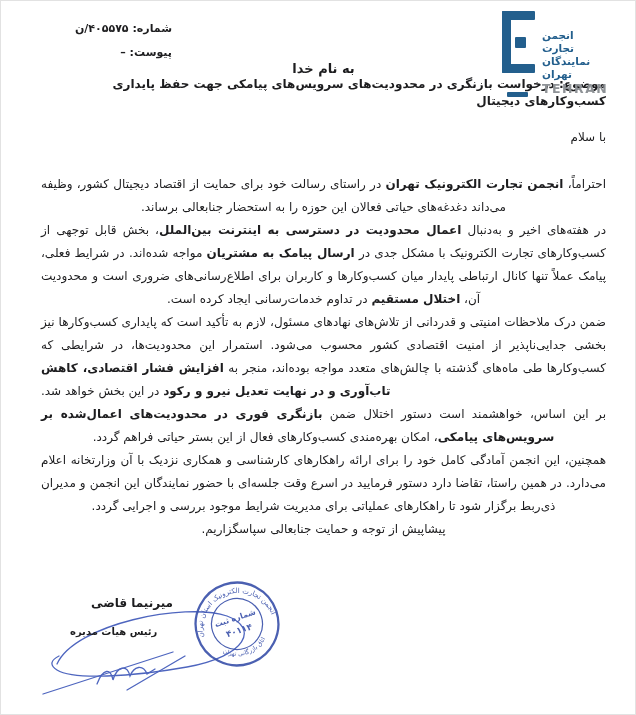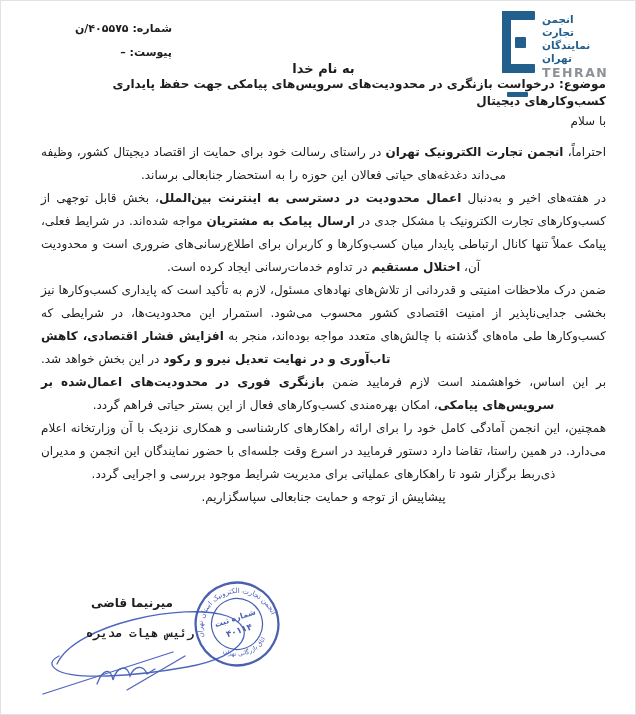--- a/index.html
+++ b/index.html
@@ -20,38 +20,38 @@
   
   .meta{
     position:absolute;top:16px;left:55px;width:116px;
     direction:rtl;text-align:right;font-size:11px;font-weight:bold;line-height:24px;
   }
   .meta-row{white-space:nowrap;text-align:right;}
   
   .logo{position:absolute;top:10px;right:39px;width:94px;height:92px;}
   .logo-mark{position:absolute;left:0;top:0;}
   .logo-mark rect{fill:var(--logo-blue);}
-  .logo-text{position:absolute;left:40px;top:2px;width:54px;}
+  .logo-text{position:absolute;left:40px;top:18px;width:54px;}
   .logo-fa{direction:rtl;text-align:left;color:var(--logo-blue);font-size:10.5px;font-weight:bold;line-height:13px;}
   .logo-en{color:var(--logo-gray);font-size:12.5px;font-weight:bold;letter-spacing:1.5px;}
   
   .bismillah{margin-top:60px;text-align:center;font-weight:bold;font-size:13px;direction:rtl;}
   .subject{direction:rtl;font-weight:bold;font-size:12px;line-height:17px;}
-  .greeting{direction:rtl;text-align:right;font-size:12px;line-height:23px;}
-  .body-paragraphs{margin-top:8px;}
+  .greeting{margin-top:16px;direction:rtl;text-align:right;font-size:12px;line-height:23px;}
+  .body-paragraphs{margin-top:24px;}
   p.body-p{
     margin:0;direction:rtl;text-align:justify;text-align-last:center;
     font-size:12px;line-height:23px;
   }
   p.body-p.last-left{text-align-last:left;}
   p.body-p .b{font-weight:bold;}
   
   .signature-block{position:absolute;left:28px;top:585px;width:260px;height:125px;}
   .sig-name{position:absolute;left:62px;top:10px;font-size:12px;font-weight:bold;direction:rtl;white-space:nowrap;}
-  .sig-title{position:absolute;left:57px;top:40px;font-size:12px;font-weight:bold;direction:rtl;white-space:nowrap;font-family:Liberation Mono, monospace;}
+  .sig-title{position:absolute;left:41px;top:40px;font-size:10px;font-weight:bold;direction:rtl;white-space:nowrap;}
   .sig-ink{position:absolute;left:6px;top:8px;opacity:.9;}
   .sig-ink path, .sig-ink ellipse{stroke:var(--ink-blue);fill:none;stroke-width:1.3;stroke-linecap:round;}
   .stamp{position:absolute;left:164px;top:-6px;transform:rotate(-18deg);opacity:.92;}
   .stamp circle{stroke:var(--stamp-blue);fill:none;}
   .stamp text{fill:var(--stamp-blue);font-family:"DejaVu Sans",sans-serif;}
 </style>
 </head>
 <body>
 
 <div class="page">
@@ -89,21 +89,21 @@
   <div class="bismillah">به نام خدا</div>
 
   <div class="subject">موضوع: درخواست بازنگری در محدودیت‌های سرویس‌های پیامکی جهت حفظ پایداری کسب‌وکارهای دیجیتال</div>
 
   <div class="greeting">با سلام</div>
 
   <div class="body-paragraphs">
       <p class="body-p"><span>احتراماً، </span><span class="b">انجمن تجارت الکترونیک تهران</span><span> در راستای رسالت خود برای حمایت از اقتصاد دیجیتال کشور، وظیفه می‌داند دغدغه‌های حیاتی فعالان این حوزه را به استحضار جنابعالی برساند.</span></p>
       <p class="body-p"><span>در هفته‌های اخیر و به‌دنبال </span><span class="b">اعمال محدودیت در دسترسی به اینترنت بین‌الملل</span><span>، بخش قابل توجهی از کسب‌وکارهای تجارت الکترونیک با مشکل جدی در </span><span class="b">ارسال پیامک به مشتریان</span><span> مواجه شده‌اند. در شرایط فعلی، پیامک عملاً تنها کانال ارتباطی پایدار میان کسب‌وکارها و کاربران برای اطلاع‌رسانی‌های ضروری است و محدودیت آن، </span><span class="b">اختلال مستقیم</span><span> در تداوم خدمات‌رسانی ایجاد کرده است.</span></p>
       <p class="body-p last-left"><span>ضمن درک ملاحظات امنیتی و قدردانی از تلاش‌های نهادهای مسئول، لازم به تأکید است که پایداری کسب‌وکارها نیز بخشی جدایی‌ناپذیر از امنیت اقتصادی کشور محسوب می‌شود. استمرار این محدودیت‌ها، در شرایطی که کسب‌وکارها طی ماه‌های گذشته با چالش‌های متعدد مواجه بوده‌اند، منجر به </span><span class="b">افزایش فشار اقتصادی، کاهش تاب‌آوری و در نهایت تعدیل نیرو و رکود</span><span> در این بخش خواهد شد.</span></p>
-      <p class="body-p"><span>بر این اساس، خواهشمند است لازم فرمایید ضمن </span><span class="b">بازنگری فوری در محدودیت‌های اعمال‌شده بر سرویس‌های پیامکی</span><span>، امکان بهره‌مندی کسب‌وکارهای فعال از این بستر حیاتی فراهم گردد.</span></p>
+      <p class="body-p"><span>بر این اساس، خواهشمند است دستور اختلال ضمن </span><span class="b">بازنگری فوری در محدودیت‌های اعمال‌شده بر سرویس‌های پیامکی</span><span>، امکان بهره‌مندی کسب‌وکارهای فعال از این بستر حیاتی فراهم گردد.</span></p>
       <p class="body-p"><span>همچنین، این انجمن آمادگی کامل خود را برای ارائه راهکارهای کارشناسی و همکاری نزدیک با آن وزارتخانه اعلام می‌دارد. در همین راستا، تقاضا دارد دستور فرمایید در اسرع وقت جلسه‌ای با حضور نمایندگان این انجمن و مدیران ذی‌ربط برگزار شود تا راهکارهای عملیاتی برای مدیریت شرایط موجود بررسی و اجرایی گردد.</span></p>
       <p class="body-p"><span>پیشاپیش از توجه و حمایت جنابعالی سپاسگزاریم.</span></p>
     </div>
 
   <div class="signature-block">
     <svg class="sig-ink" width="238" height="108" viewBox="0 0 238 108">
       <path d="M 22,70 C 40,30 150,8 192,22 C 224,34 212,62 152,73 C 96,83 38,86 22,76 C 14,71 16,66 24,62"></path>
       <path d="M 8,100 L 138,58"></path>
       <path d="M 92,96 L 150,62"></path>
       <path d="M 62,90 C 68,74 76,74 78,86 C 82,72 92,70 95,82 C 99,72 108,70 112,80 L 120,75"></path>

